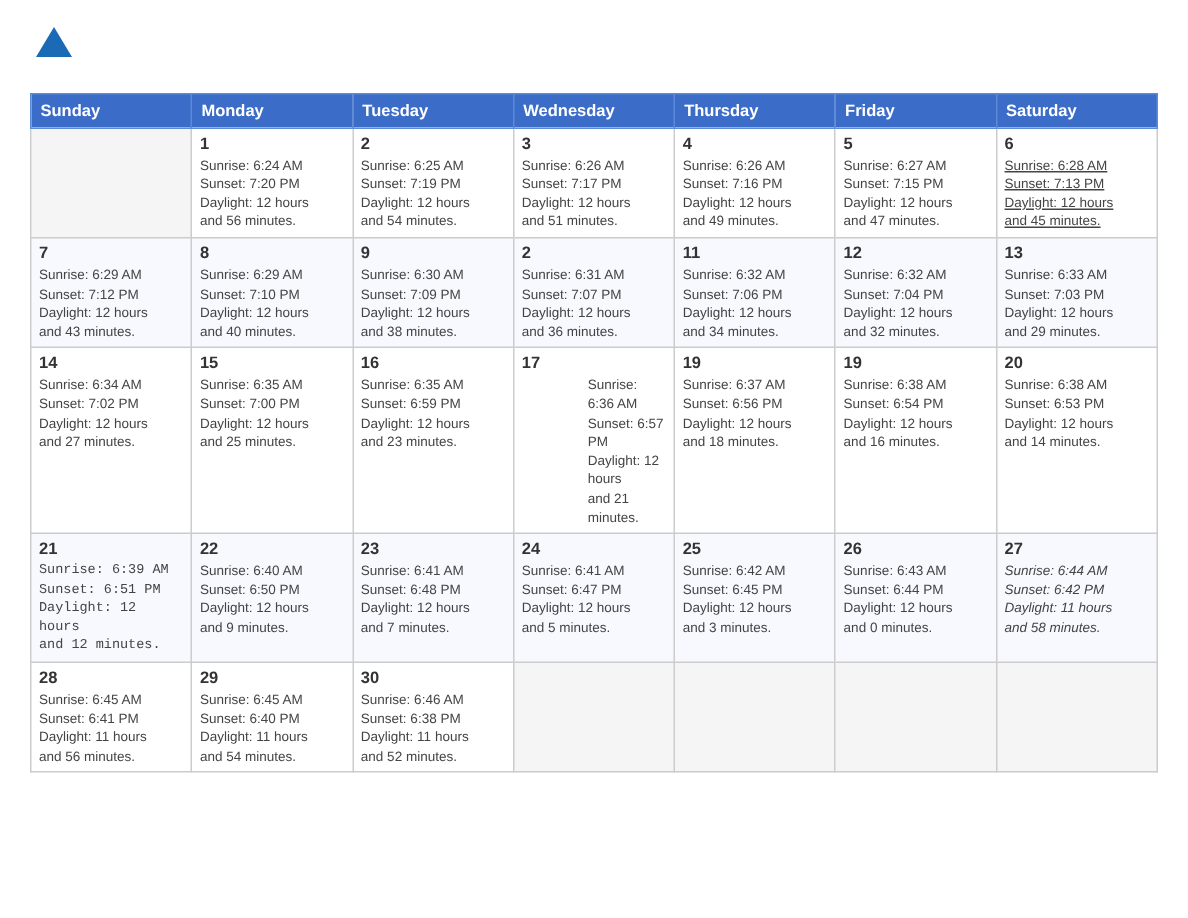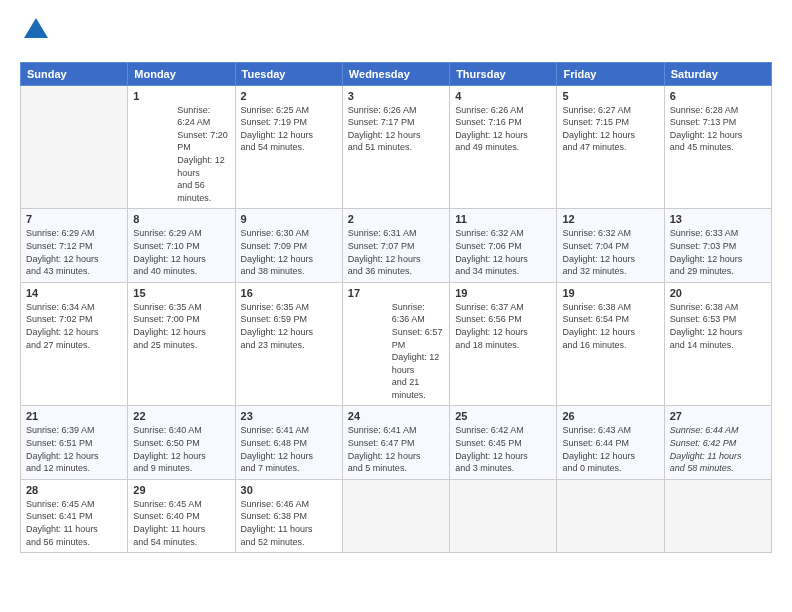--- a/index.html
+++ b/index.html
@@ -129,21 +129,21 @@
           <th>Thursday</th>
           <th>Friday</th>
           <th>Saturday</th>
         </tr>
     </thead>
     <tbody id="calendar-body">
     <tr>
           <td class="empty-cell"></td>
           <td>
             <span class="day-number">1</span>
-            <div class="day-info" style="white-space: pre-line; margin-left: 44px;">Sunrise: 6:24 AM
+            <div class="day-info" style="white-space: pre-line;">Sunrise: 6:24 AM
 Sunset: 7:20 PM
 Daylight: 12 hours
 and 56 minutes.</div>
           </td>
           <td>
             <span class="day-number">2</span>
             <div class="day-info" style="white-space: pre-line;">Sunrise: 6:25 AM
 Sunset: 7:19 PM
 Daylight: 12 hours
 and 54 minutes.</div>
@@ -164,21 +164,21 @@
           </td>
           <td>
             <span class="day-number">5</span>
             <div class="day-info" style="white-space: pre-line;">Sunrise: 6:27 AM
 Sunset: 7:15 PM
 Daylight: 12 hours
 and 47 minutes.</div>
           </td>
           <td>
             <span class="day-number">6</span>
-            <div class="day-info" style="white-space: pre-line;">Sunrise: 6:28 AM
+            <div class="day-info" style="white-space: pre-line; text-decoration: underline;">Sunrise: 6:28 AM
 Sunset: 7:13 PM
 Daylight: 12 hours
 and 45 minutes.</div>
           </td>
         </tr>
         <tr>
           <td>
             <span class="day-number">7</span>
             <div class="day-info" style="white-space: pre-line;">Sunrise: 6:29 AM
 Sunset: 7:12 PM
@@ -275,21 +275,21 @@
             <span class="day-number">20</span>
             <div class="day-info" style="white-space: pre-line;">Sunrise: 6:38 AM
 Sunset: 6:53 PM
 Daylight: 12 hours
 and 14 minutes.</div>
           </td>
         </tr>
         <tr>
           <td>
             <span class="day-number">21</span>
-            <div class="day-info" style="white-space: pre-line;">Sunrise: 6:39 AM
+            <div class="day-info" style="white-space: pre-line; font-family: Liberation Mono, monospace;">Sunrise: 6:39 AM
 Sunset: 6:51 PM
 Daylight: 12 hours
 and 12 minutes.</div>
           </td>
           <td>
             <span class="day-number">22</span>
             <div class="day-info" style="white-space: pre-line;">Sunrise: 6:40 AM
 Sunset: 6:50 PM
 Daylight: 12 hours
 and 9 minutes.</div>

